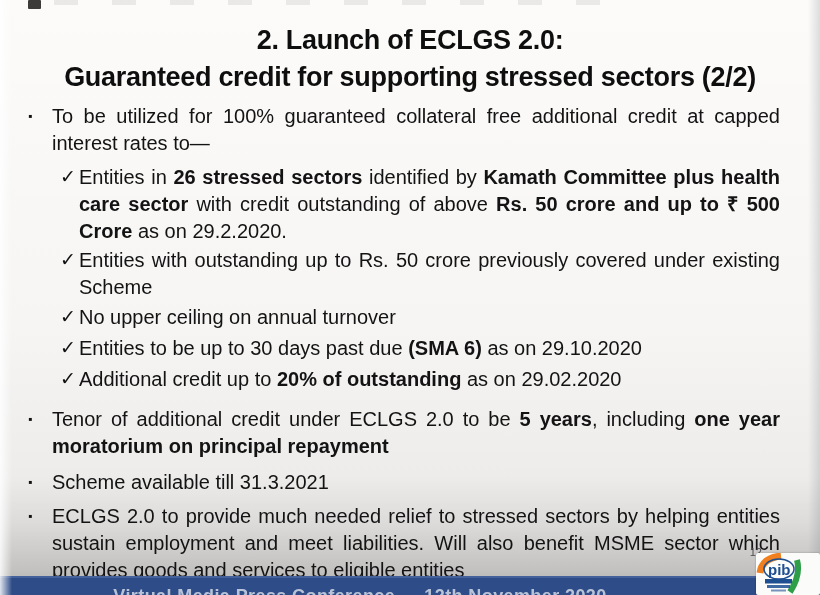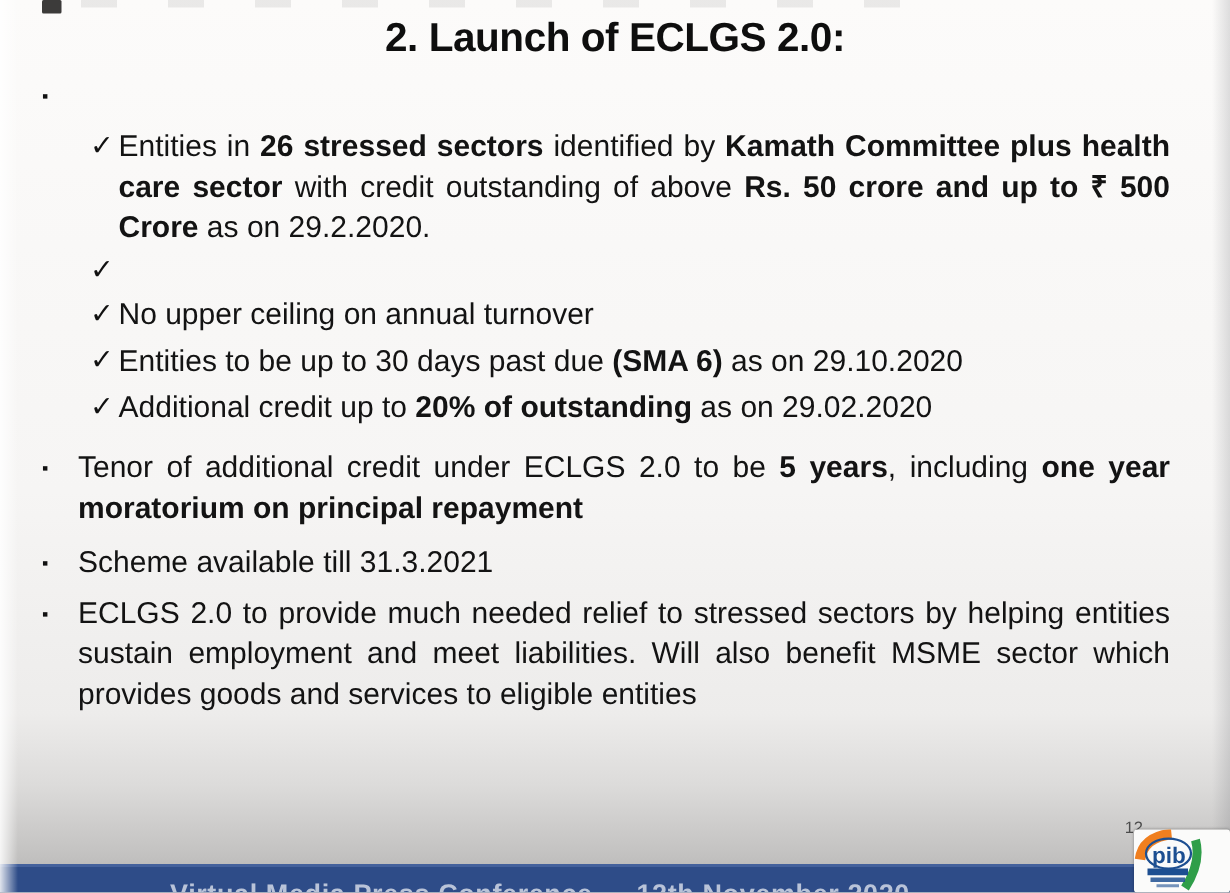--- a/index.html
+++ b/index.html
@@ -14,21 +14,21 @@
   }
   .edge-left{position:absolute;left:0;top:0;bottom:0;width:12px;
     background:linear-gradient(90deg,rgba(255,255,255,0.85),rgba(255,255,255,0));pointer-events:none;}
   .edge-right{position:absolute;right:0;top:0;bottom:0;width:12px;
     background:linear-gradient(270deg,rgba(110,112,118,0.22),rgba(110,112,118,0));pointer-events:none;}
   .top-artifacts{position:absolute;top:0;left:54px;width:580px;height:5px;
     background:repeating-linear-gradient(90deg,rgba(70,70,70,0.10) 0 24px,transparent 24px 58px);}
   .top-mark{position:absolute;top:0;left:28px;width:13px;height:9px;background:#3c3b3a;border-radius:1px;}
 
   .title{ text-align:center; font-weight:bold; color:#0e0e0e;
-    font-size:27px; line-height:37px; padding-top:7px; letter-spacing:-0.3px;}
+    font-size:27px; line-height:37px; padding-top:22px; letter-spacing:-0.3px;}
 
   .content{margin-top:7px;}
   .item{display:flex;font-size:20px;line-height:27px;color:#131313;}
   .item .txt{flex:1;text-align:justify;}
   .l1{padding-left:28px;padding-right:40px;}
   .l1 .marker{flex:none;width:24px;font-size:12px;line-height:27px;color:#111;}
   .l2{padding-left:60px;padding-right:40px;}
   .l2 .marker{flex:none;width:19px;font-size:19px;line-height:26px;color:#111;}
   .b{font-weight:bold;}
 
@@ -57,35 +57,38 @@
 </head>
 <body>
 
 <div id="slide">
 
   <div class="top-artifacts"></div>
   <div class="top-mark"></div>
 
   <div class="title">
     <div>2. Launch of ECLGS 2.0:</div>
+    <div>Guaranteed credit for supporting stressed sectors (2/2)</div>
   </div>
 
   <div class="content">
 
     <div class="item l1 mt-b1">
       <span class="marker">▪</span>
+      <div class="txt"><span>To be utilized for 100% guaranteed collateral free additional credit at capped interest rates to—</span></div>
     </div>
 
     <div class="item l2 mt-c1">
       <span class="marker">✓</span>
       <div class="txt"><span>Entities in </span><span class="b">26 stressed sectors</span><span> identified by </span><span class="b">Kamath Committee plus health care sector</span><span> with credit outstanding of above </span><span class="b">Rs. 50 crore and up to ₹ 500 Crore</span><span> as on 29.2.2020.</span></div>
     </div>
 
     <div class="item l2 mt-c2">
       <span class="marker">✓</span>
+      <div class="txt"><span>Entities with outstanding up to Rs. 50 crore previously covered under existing Scheme</span></div>
     </div>
 
     <div class="item l2 mt-c3">
       <span class="marker">✓</span>
       <div class="txt"><span>No upper ceiling on annual turnover</span></div>
     </div>
 
     <div class="item l2 mt-c4">
       <span class="marker">✓</span>
       <div class="txt"><span>Entities to be up to 30 days past due </span><span class="b">(SMA 6)</span><span> as on 29.10.2020</span></div>

